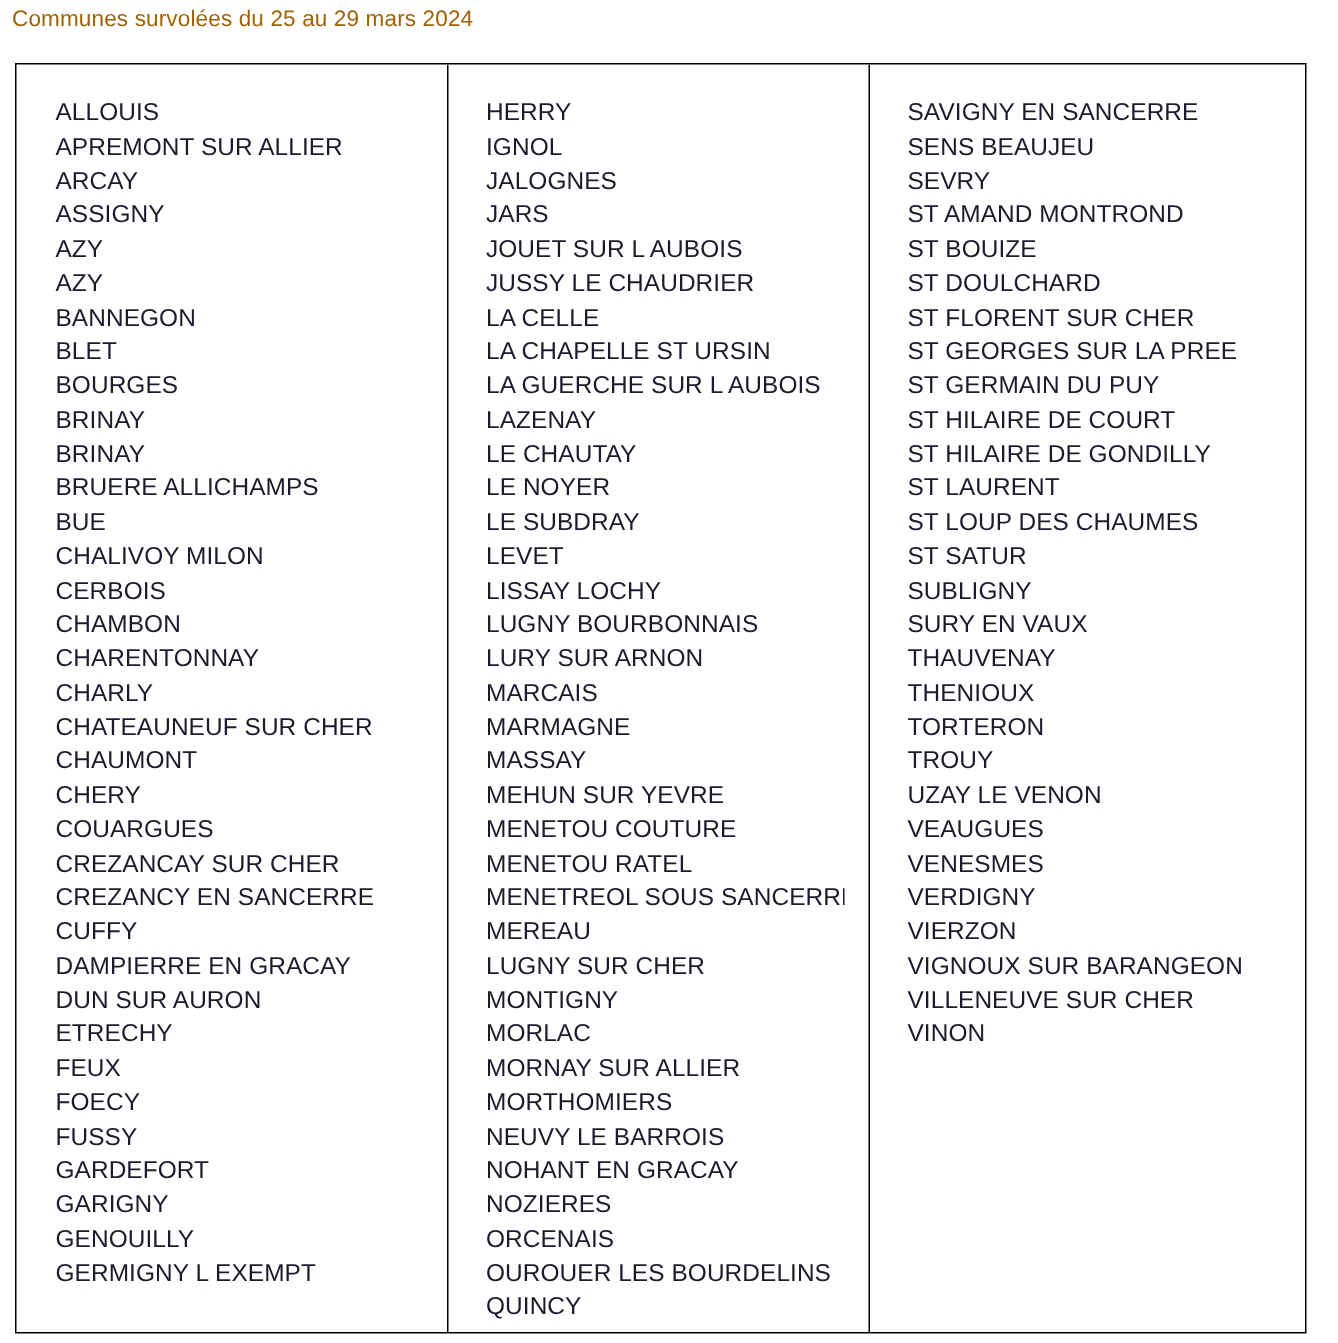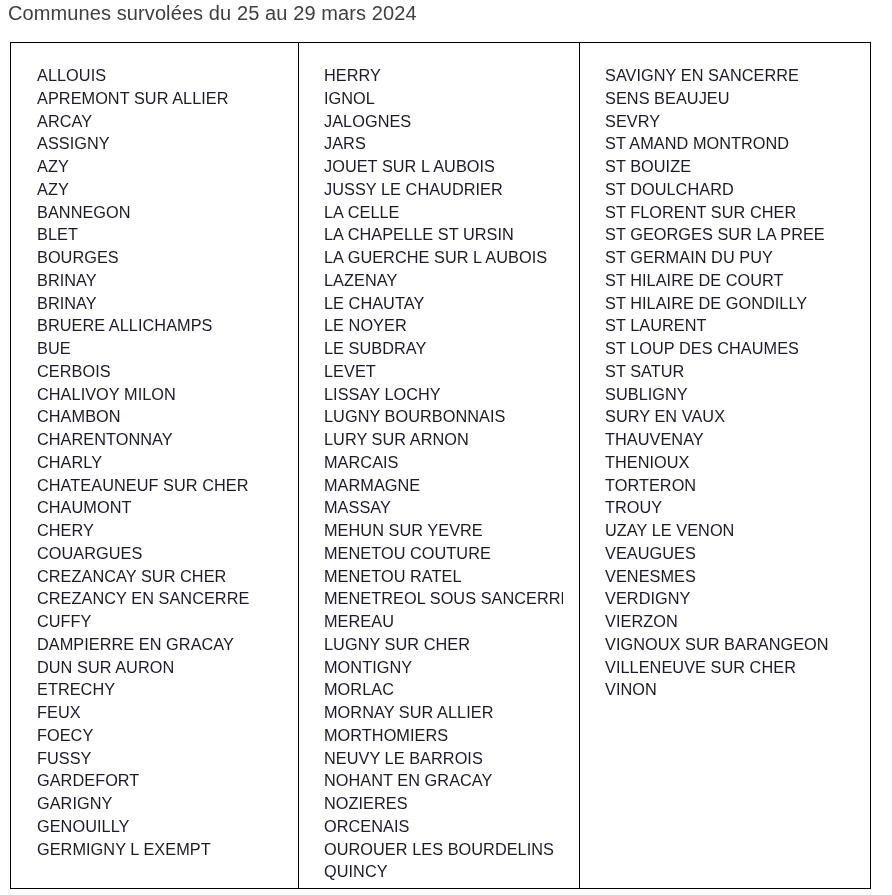--- a/index.html
+++ b/index.html
@@ -18,24 +18,24 @@
   .page {
     position: relative;
     width: 892px;
     height: 895px;
     box-sizing: border-box;
   }
   .doc-title {
     position: absolute;
     left: 8px;
     top: 3px;
-    font-size: 20px;
+    font-size: 15px;
     line-height: 20px;
     letter-spacing: 0.1px;
-    color: #404040;
+    color: #a16207;
     white-space: nowrap;
   }
   .table-frame {
     position: absolute;
     left: 10px;
     top: 42px;
     width: 861px;
     height: 847px;
     box-sizing: border-box;
     border: 1.6px solid #000000;
@@ -89,22 +89,22 @@
           <li class="commune-item">ASSIGNY</li>
           <li class="commune-item">AZY</li>
           <li class="commune-item">AZY</li>
           <li class="commune-item">BANNEGON</li>
           <li class="commune-item">BLET</li>
           <li class="commune-item">BOURGES</li>
           <li class="commune-item">BRINAY</li>
           <li class="commune-item">BRINAY</li>
           <li class="commune-item">BRUERE ALLICHAMPS</li>
           <li class="commune-item">BUE</li>
+          <li class="commune-item">CHALIVOY MILON</li>
           <li class="commune-item">CERBOIS</li>
-          <li class="commune-item">CHALIVOY MILON</li>
           <li class="commune-item">CHAMBON</li>
           <li class="commune-item">CHARENTONNAY</li>
           <li class="commune-item">CHARLY</li>
           <li class="commune-item">CHATEAUNEUF SUR CHER</li>
           <li class="commune-item">CHAUMONT</li>
           <li class="commune-item">CHERY</li>
           <li class="commune-item">COUARGUES</li>
           <li class="commune-item">CREZANCAY SUR CHER</li>
           <li class="commune-item">CREZANCY EN SANCERRE</li>
           <li class="commune-item">CUFFY</li>

